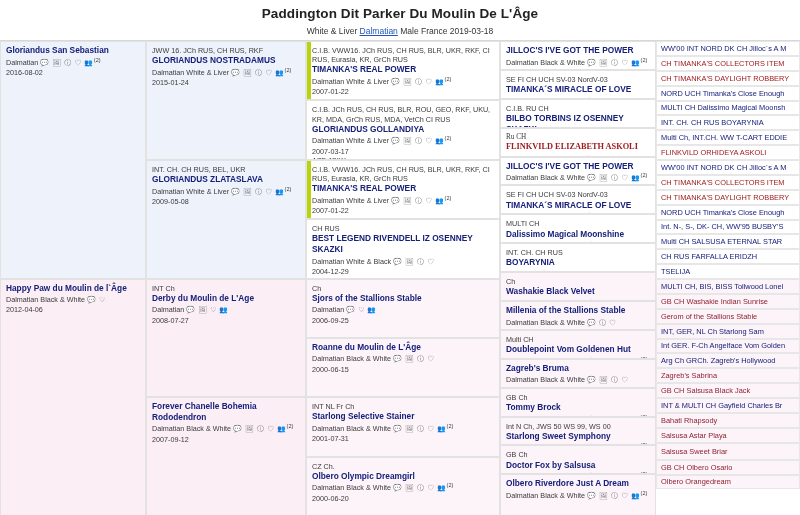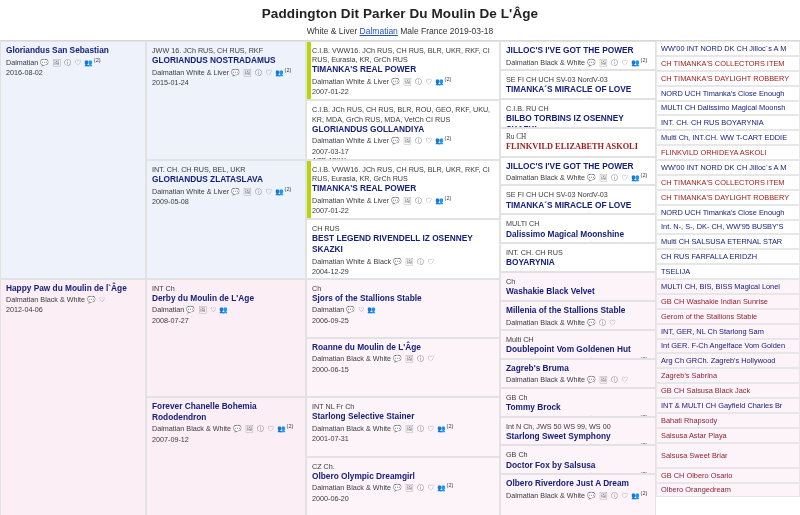--- a/index.html
+++ b/index.html
@@ -270,21 +270,21 @@
       <div class="lvl5 wh" style="height: 14.875px;">
         <a href="#" class="txt-dark" style="text-decoration: none;">Multi CH SALSUSA ETERNAL STAR</a>
       </div>
       <div class="lvl5 wh" style="height: 14.875px;">
         <a href="#" class="txt-dark" style="text-decoration: none;">CH RUS FARFALLA ERIDZH</a>
       </div>
       <div class="lvl5 wh" style="height: 14.875px;">
         <a href="#" class="txt-dark" style="text-decoration: none;">TSELIJA</a>
       </div>
       <div class="lvl5 pk2" style="height: 14.875px;">
-        <a href="#" class="txt-dark" style="text-decoration: none;">MULTI CH, BIS, BISS Magical Lonel</a>
+        <a href="#" class="txt-dark" style="text-decoration: none;">MULTI CH, BIS, BISS Tollwood Lonel</a>
       </div>
       <div class="lvl5 pk2" style="height: 14.875px;">
         <a href="#" class="txt-maroon" style="text-decoration: none;">GB CH Washakie Indian Sunrise</a>
       </div>
       <div class="lvl5 pk2" style="height: 14.875px;">
         <a href="#" class="txt-maroon" style="text-decoration: none;">Gerom of the Stallions Stable</a>
       </div>
       <div class="lvl5 pk2" style="height: 14.875px;">
         <a href="#" class="txt-dark" style="text-decoration: none;">INT, GER, NL Ch Starlong Sam</a>
       </div>
@@ -302,21 +302,21 @@
       </div>
       <div class="lvl5 pk2" style="height: 14.875px;">
         <a href="#" class="txt-dark" style="text-decoration: none;">INT &amp; MULTI CH Gayfield Charles Br</a>
       </div>
       <div class="lvl5 pk2" style="height: 14.875px;">
         <a href="#" class="txt-maroon" style="text-decoration: none;">Bahati Rhapsody</a>
       </div>
       <div class="lvl5 pk2" style="height: 14.875px;">
         <a href="#" class="txt-maroon" style="text-decoration: none;">Salsusa Astar Playa</a>
       </div>
-      <div class="lvl5 pk2" style="height: 25px;">
+      <div class="lvl5 pk2" style="height: 17px;">
         <a href="#" class="txt-maroon" style="text-decoration: none;">Salsusa Sweet Briar</a>
       </div>
       <div class="lvl5 pk2" style="height: 14.875px;">
         <a href="#" class="txt-maroon" style="text-decoration: none;">GB CH Olbero Osario</a>
       </div>
       <div class="lvl5 pk2" style="height: 14.875px;">
         <a href="#" class="txt-maroon" style="text-decoration: none;">Olbero Orangedream</a>
       </div>
     </div>
 

